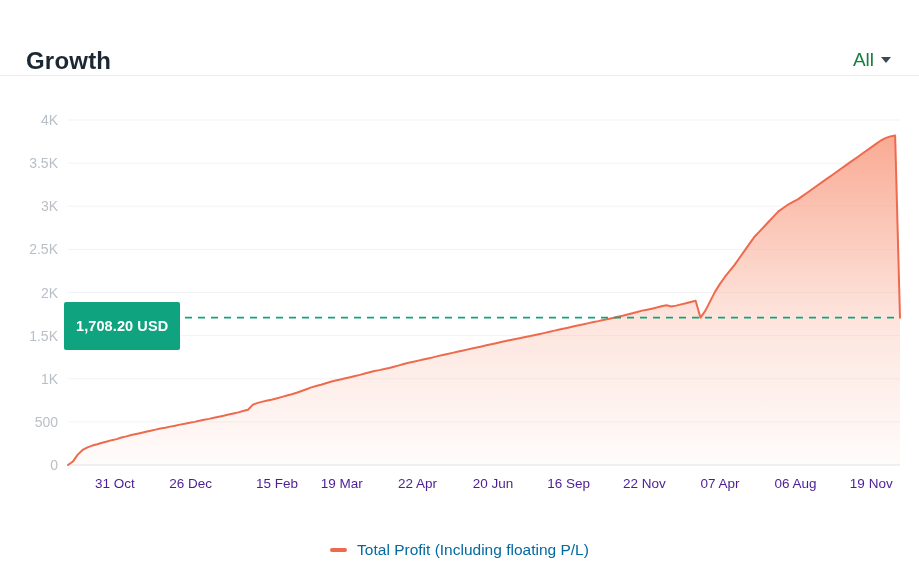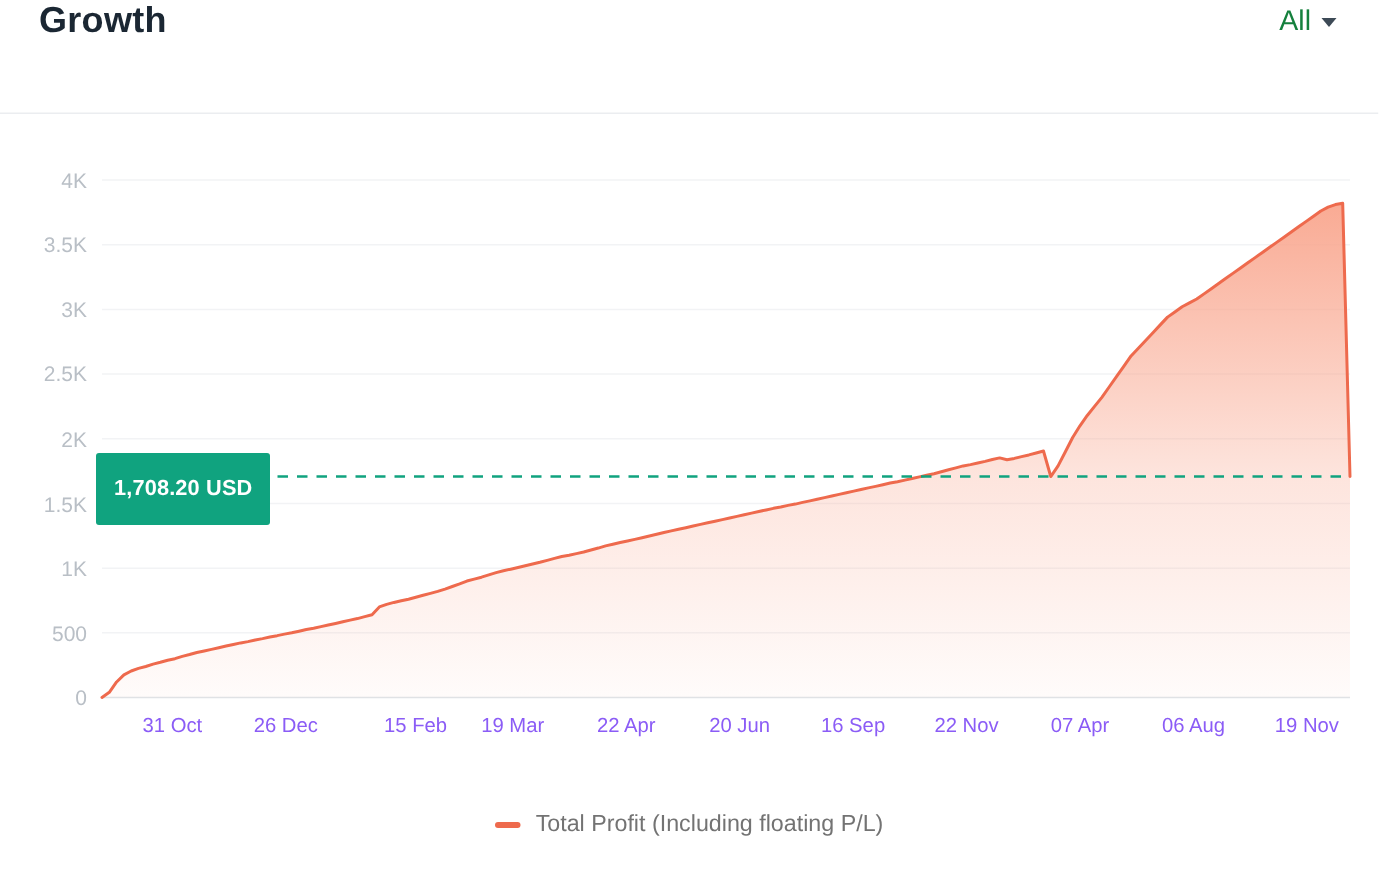--- a/index.html
+++ b/index.html
@@ -8,21 +8,21 @@
     background: #ffffff;
     font-family: "Liberation Sans", sans-serif;
     overflow: hidden;
   }
   .card { position: relative; width: 919px; height: 585px; background: #fff; }
 
   
   .header {
     position: absolute; left: 0; top: 0; width: 919px; height: 76px;
     border-bottom: 1px solid #ebedf0;
-    display: flex; align-items: flex-start; justify-content: space-between;
+    display: flex; align-items: flex-end; justify-content: space-between;
     padding: 0 26px 0 26px;
   }
   .title {
     font-size: 24px; font-weight: bold; color: #1b2733;
     letter-spacing: .2px;
   }
   .range-select {
     display: flex; align-items: center; gap: 7px;
     font-size: 19px; color: #15803d; cursor: pointer;
     padding: 4px 2px;
@@ -43,21 +43,21 @@
 
   .ytick {
     position: absolute; right: 0; transform: translateY(-50%);
     font-size: 14px; color: #b9bfc6; text-align: right;
     white-space: nowrap;
   }
   .ytick-col { position: absolute; left: 0; top: 0; width: 58px; height: 440px; }
 
   .xtick {
     position: absolute; transform: translateX(-50%);
-    font-size: 13.5px; color: #8b5cf6; white-space: nowrap;
+    font-size: 13.5px; color: #4c1d95; white-space: nowrap;
   }
   .xtick-row { position: absolute; left: 0; top: 0; width: 919px; height: 440px; }
 
   
   .value-badge {
     position: absolute;
     left: 64px; top: 303px;
     height: 48px; padding: 0 12px;
     background: #10a37f;
     color: #ffffff; font-size: 14.5px; font-weight: bold;
@@ -70,21 +70,21 @@
   
   .legend {
     position: absolute; left: 0; top: 520px; width: 919px; height: 60px;
     display: flex; align-items: center; justify-content: center; gap: 10px;
   }
   .legend-item { display: flex; align-items: center; gap: 10px; cursor: pointer; }
   .legend-dash {
     width: 17px; height: 4px; border-radius: 2px; background: #ee6a4d;
     display: inline-block;
   }
-  .legend-label { font-size: 15.5px; color: #737373; }
+  .legend-label { font-size: 15.5px; color: #0369a1; }
 </style>
 </head>
 <body>
 
 <div class="card">
 
   <div class="header">
     <div class="title">Growth</div>
     <div class="range-select">
       <span>All</span>

